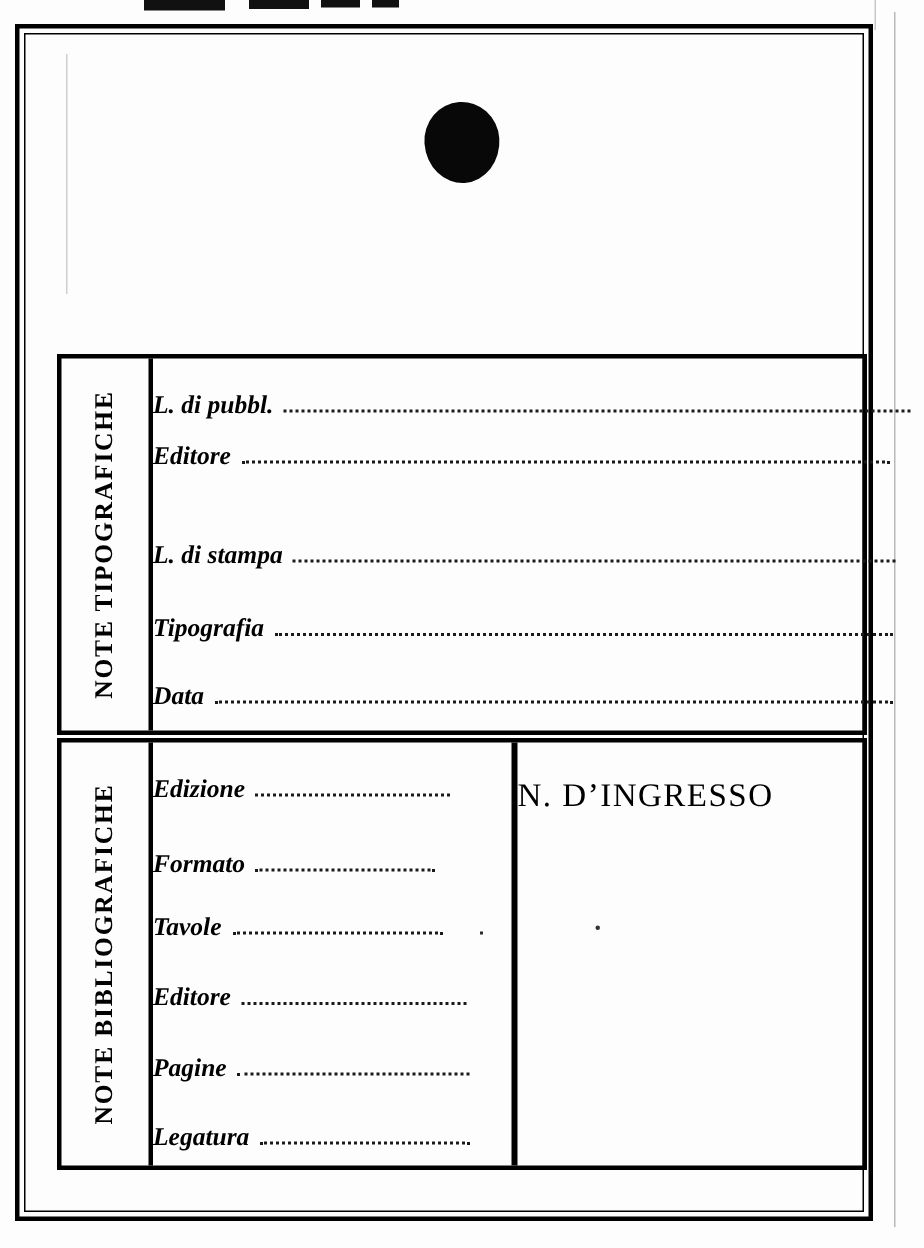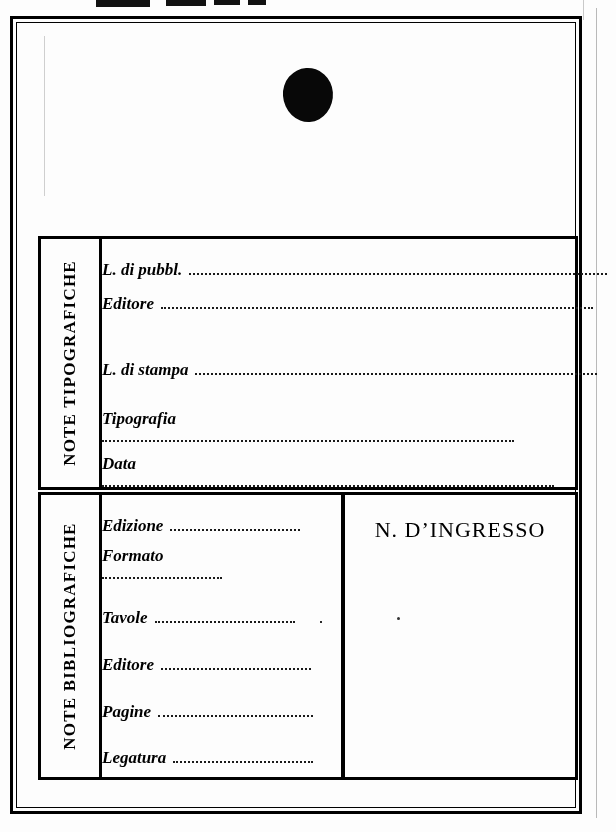--- a/index.html
+++ b/index.html
@@ -154,41 +154,40 @@
     flex: 0 0 auto;
     border-bottom: 2px dotted #1a1a1a;
     height: 12px;
     margin-bottom: 1px;
   }
 
   
   #r-lpubbl  { top: 22px;  }
   #r-editore { top: 56px;  }
   #r-lstampa { top: 122px; }
-  #r-tipogr  { top: 171px; flex-direction: column; }
-  #r-data    { top: 216px; flex-direction: column; }
+  #r-tipogr  { top: 171px; }
+  #r-data    { top: 216px; }
 
   
   #r-edizione { top: 22px;  }
-  #r-formato  { top: 52px; flex-direction: column;  }
+  #r-formato  { top: 72px;  }
   #r-volume   { top: 114px; }
   #r-pagine   { top: 161px; }
   #r-tavole   { top: 208px; }
   #r-legatura { top: 254px; }
 
   
   .ingresso {
     position: absolute;
     left: 304px; top: 0;
     right: 0; height: 100%;
   }
   .ingresso .ing-title {
     position: absolute;
     left: 0; right: 0; top: 22px;
-    text-align: center;
     font-family: "Liberation Serif", serif;
     font-size: 22px;
     letter-spacing: 1px;
     white-space: nowrap;
   }
   .ingresso .ing-dot {
     position: absolute;
     left: 52px; top: 122px;
     width: 3px; height: 3px;
     background: #333;

